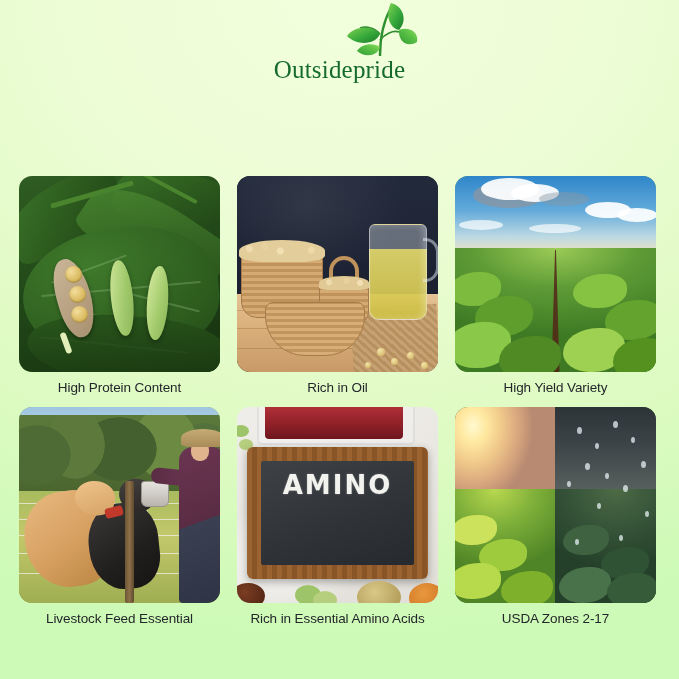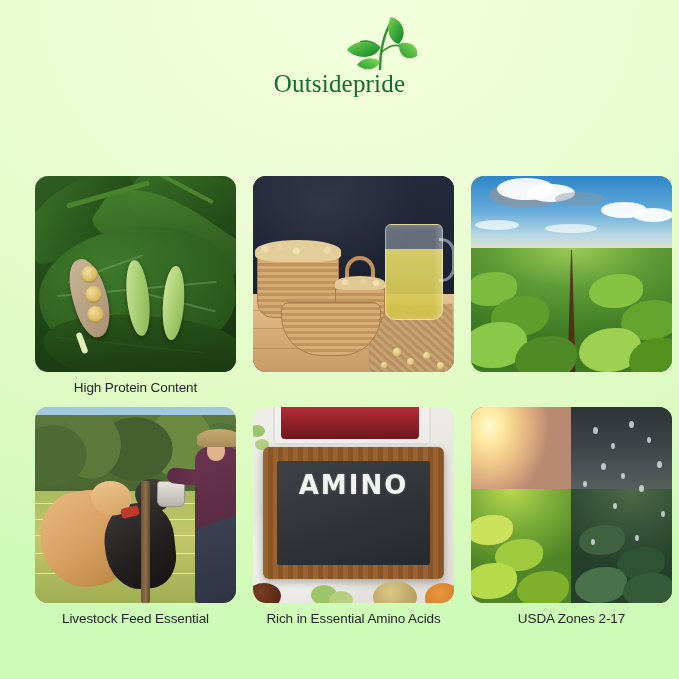--- a/index.html
+++ b/index.html
@@ -24,21 +24,21 @@
     height: 679px;
     background:
       radial-gradient(120% 95% at 50% 0%, #f2ffdd 0%, #edfdd6 32%, #e2fbc6 62%, #cdfab6 100%),
       linear-gradient(160deg, #f0ffd9 0%, #e6fccb 45%, #c9fab3 100%);
     overflow: hidden;
   }
 
   
   .logo-wrap {
     position: absolute;
-    top: 14px;
+    top: 0;
     left: 0;
     width: 679px;
     height: 84px;
     display: flex;
     align-items: flex-end;
     justify-content: center;
   }
   .logo {
     position: relative;
     width: 170px;
@@ -78,21 +78,21 @@
     font-style: italic;
     letter-spacing: -0.4px;
     color: #1f6b2d;
     font-family: "Liberation Sans", sans-serif;
   }
 
   
   .grid {
     position: absolute;
     top: 176px;
-    left: 35px;
+    left: 19px;
     width: 637px;
     display: grid;
     grid-template-columns: 201px 201px 201px;
     column-gap: 17px;
     row-gap: 11px;
   }
   .cell { width: 201px; }
 
   .tile {
     width: 201px;
@@ -548,20 +548,21 @@
           <div class="pitcherhandle"></div>
           <div class="bowl"></div>
           <div class="bowlbeans"></div>
           <div class="oildrop" style="left:140px;top:172px;width:8px;height:8px;"></div>
           <div class="oildrop" style="left:154px;top:182px;width:7px;height:7px;"></div>
           <div class="oildrop" style="left:170px;top:176px;width:7px;height:7px;"></div>
           <div class="oildrop" style="left:184px;top:186px;width:7px;height:7px;"></div>
           <div class="oildrop" style="left:128px;top:186px;width:6px;height:6px;"></div>
         </div>
       </div>
+      <div class="caption">Rich in Oil</div>
     </div>
 
     <div class="cell">
       <div class="tile t3">
         <div class="scene">
           <div class="sky"></div>
           <div class="darkcloud" style="left:18px;top:6px;width:72px;height:26px;"></div>
           <div class="cloud" style="left:26px;top:2px;width:58px;height:22px;"></div>
           <div class="cloud" style="left:56px;top:8px;width:48px;height:18px;"></div>
           <div class="darkcloud" style="left:84px;top:16px;width:50px;height:14px;opacity:.6;"></div>
@@ -574,20 +575,21 @@
           <div class="foliage" style="left:-6px;top:96px;width:52px;height:34px;background:#7dbb3e;"></div>
           <div class="foliage" style="left:20px;top:120px;width:58px;height:40px;background:#5f9e2c;"></div>
           <div class="foliage" style="left:-8px;top:146px;width:64px;height:46px;background:#8ac84a;"></div>
           <div class="foliage" style="left:44px;top:160px;width:62px;height:44px;background:#4f8a24;"></div>
           <div class="foliage" style="left:118px;top:98px;width:54px;height:34px;background:#86c343;"></div>
           <div class="foliage" style="left:150px;top:124px;width:58px;height:40px;background:#63a32e;"></div>
           <div class="foliage" style="left:108px;top:152px;width:62px;height:44px;background:#9ed152;"></div>
           <div class="foliage" style="left:158px;top:162px;width:56px;height:42px;background:#54911f;"></div>
         </div>
       </div>
+      <div class="caption">High Yield Variety</div>
     </div>
 
     <div class="cell">
       <div class="tile t4">
         <div class="scene">
           <div class="sky4"></div>
           <div class="trees"></div>
           <div class="field4"></div>
           <div class="fencewire" style="left:0;top:96px;width:201px;"></div>
           <div class="fencewire" style="left:0;top:112px;width:201px;"></div>

